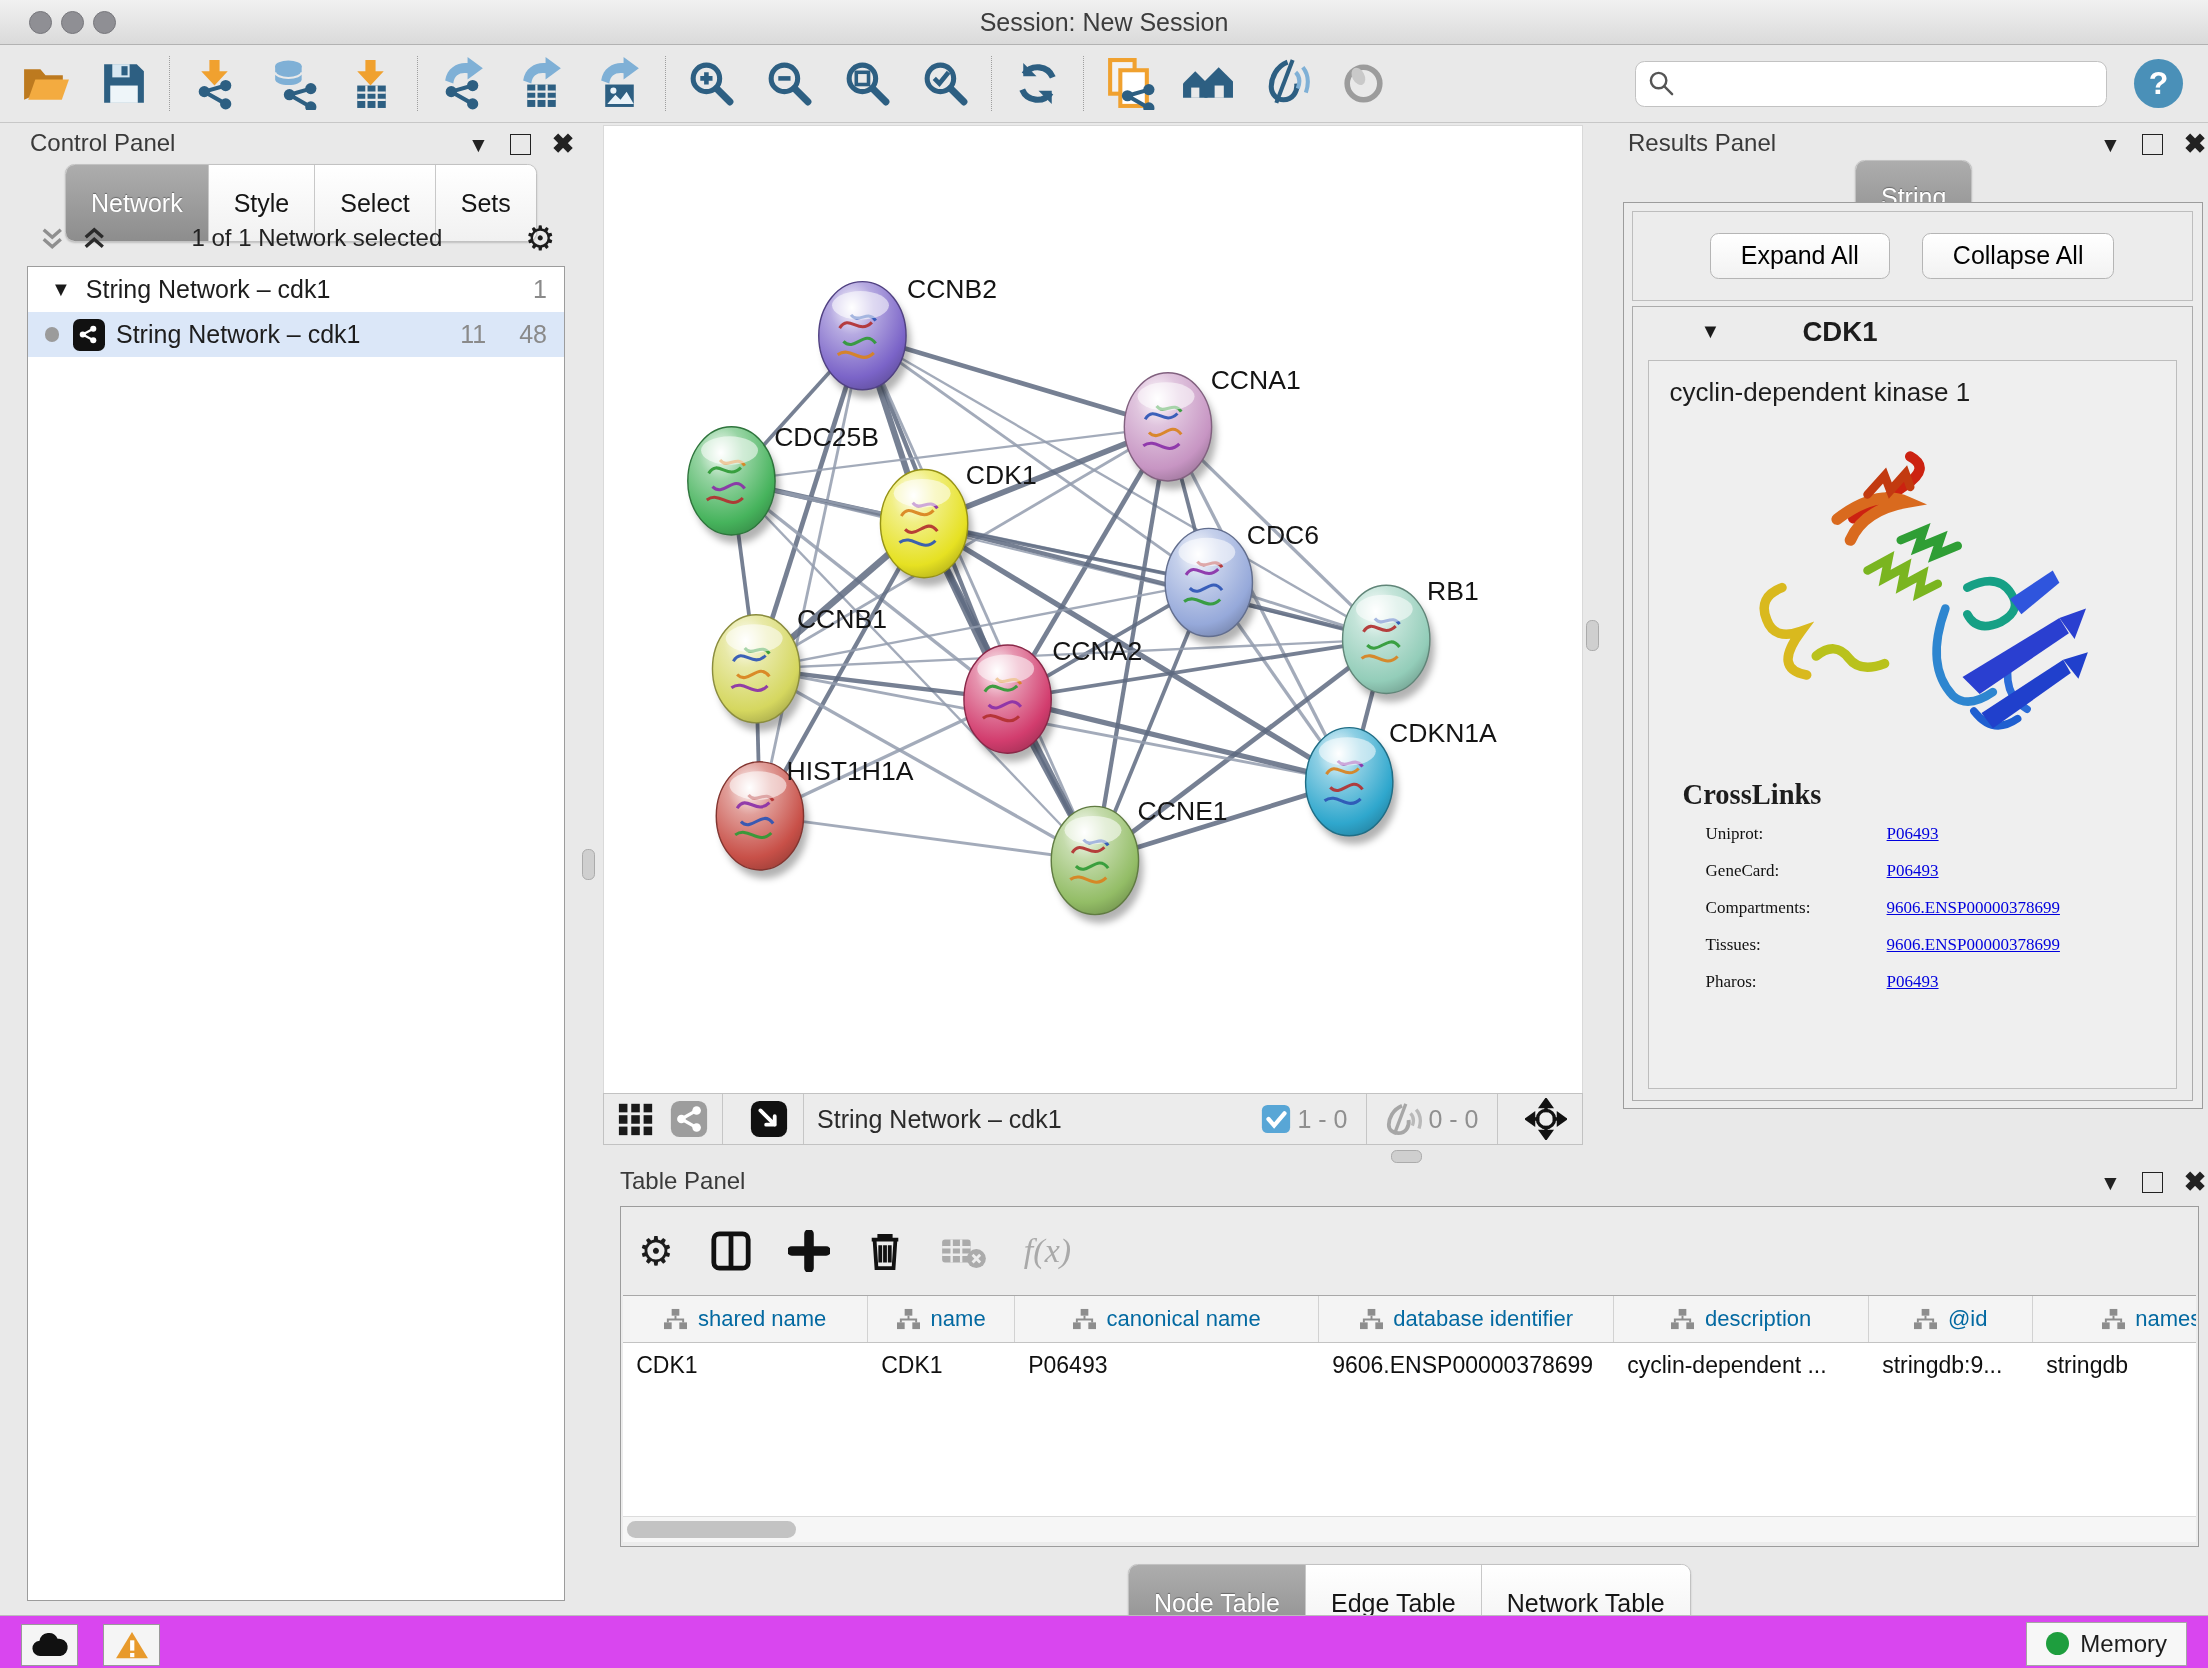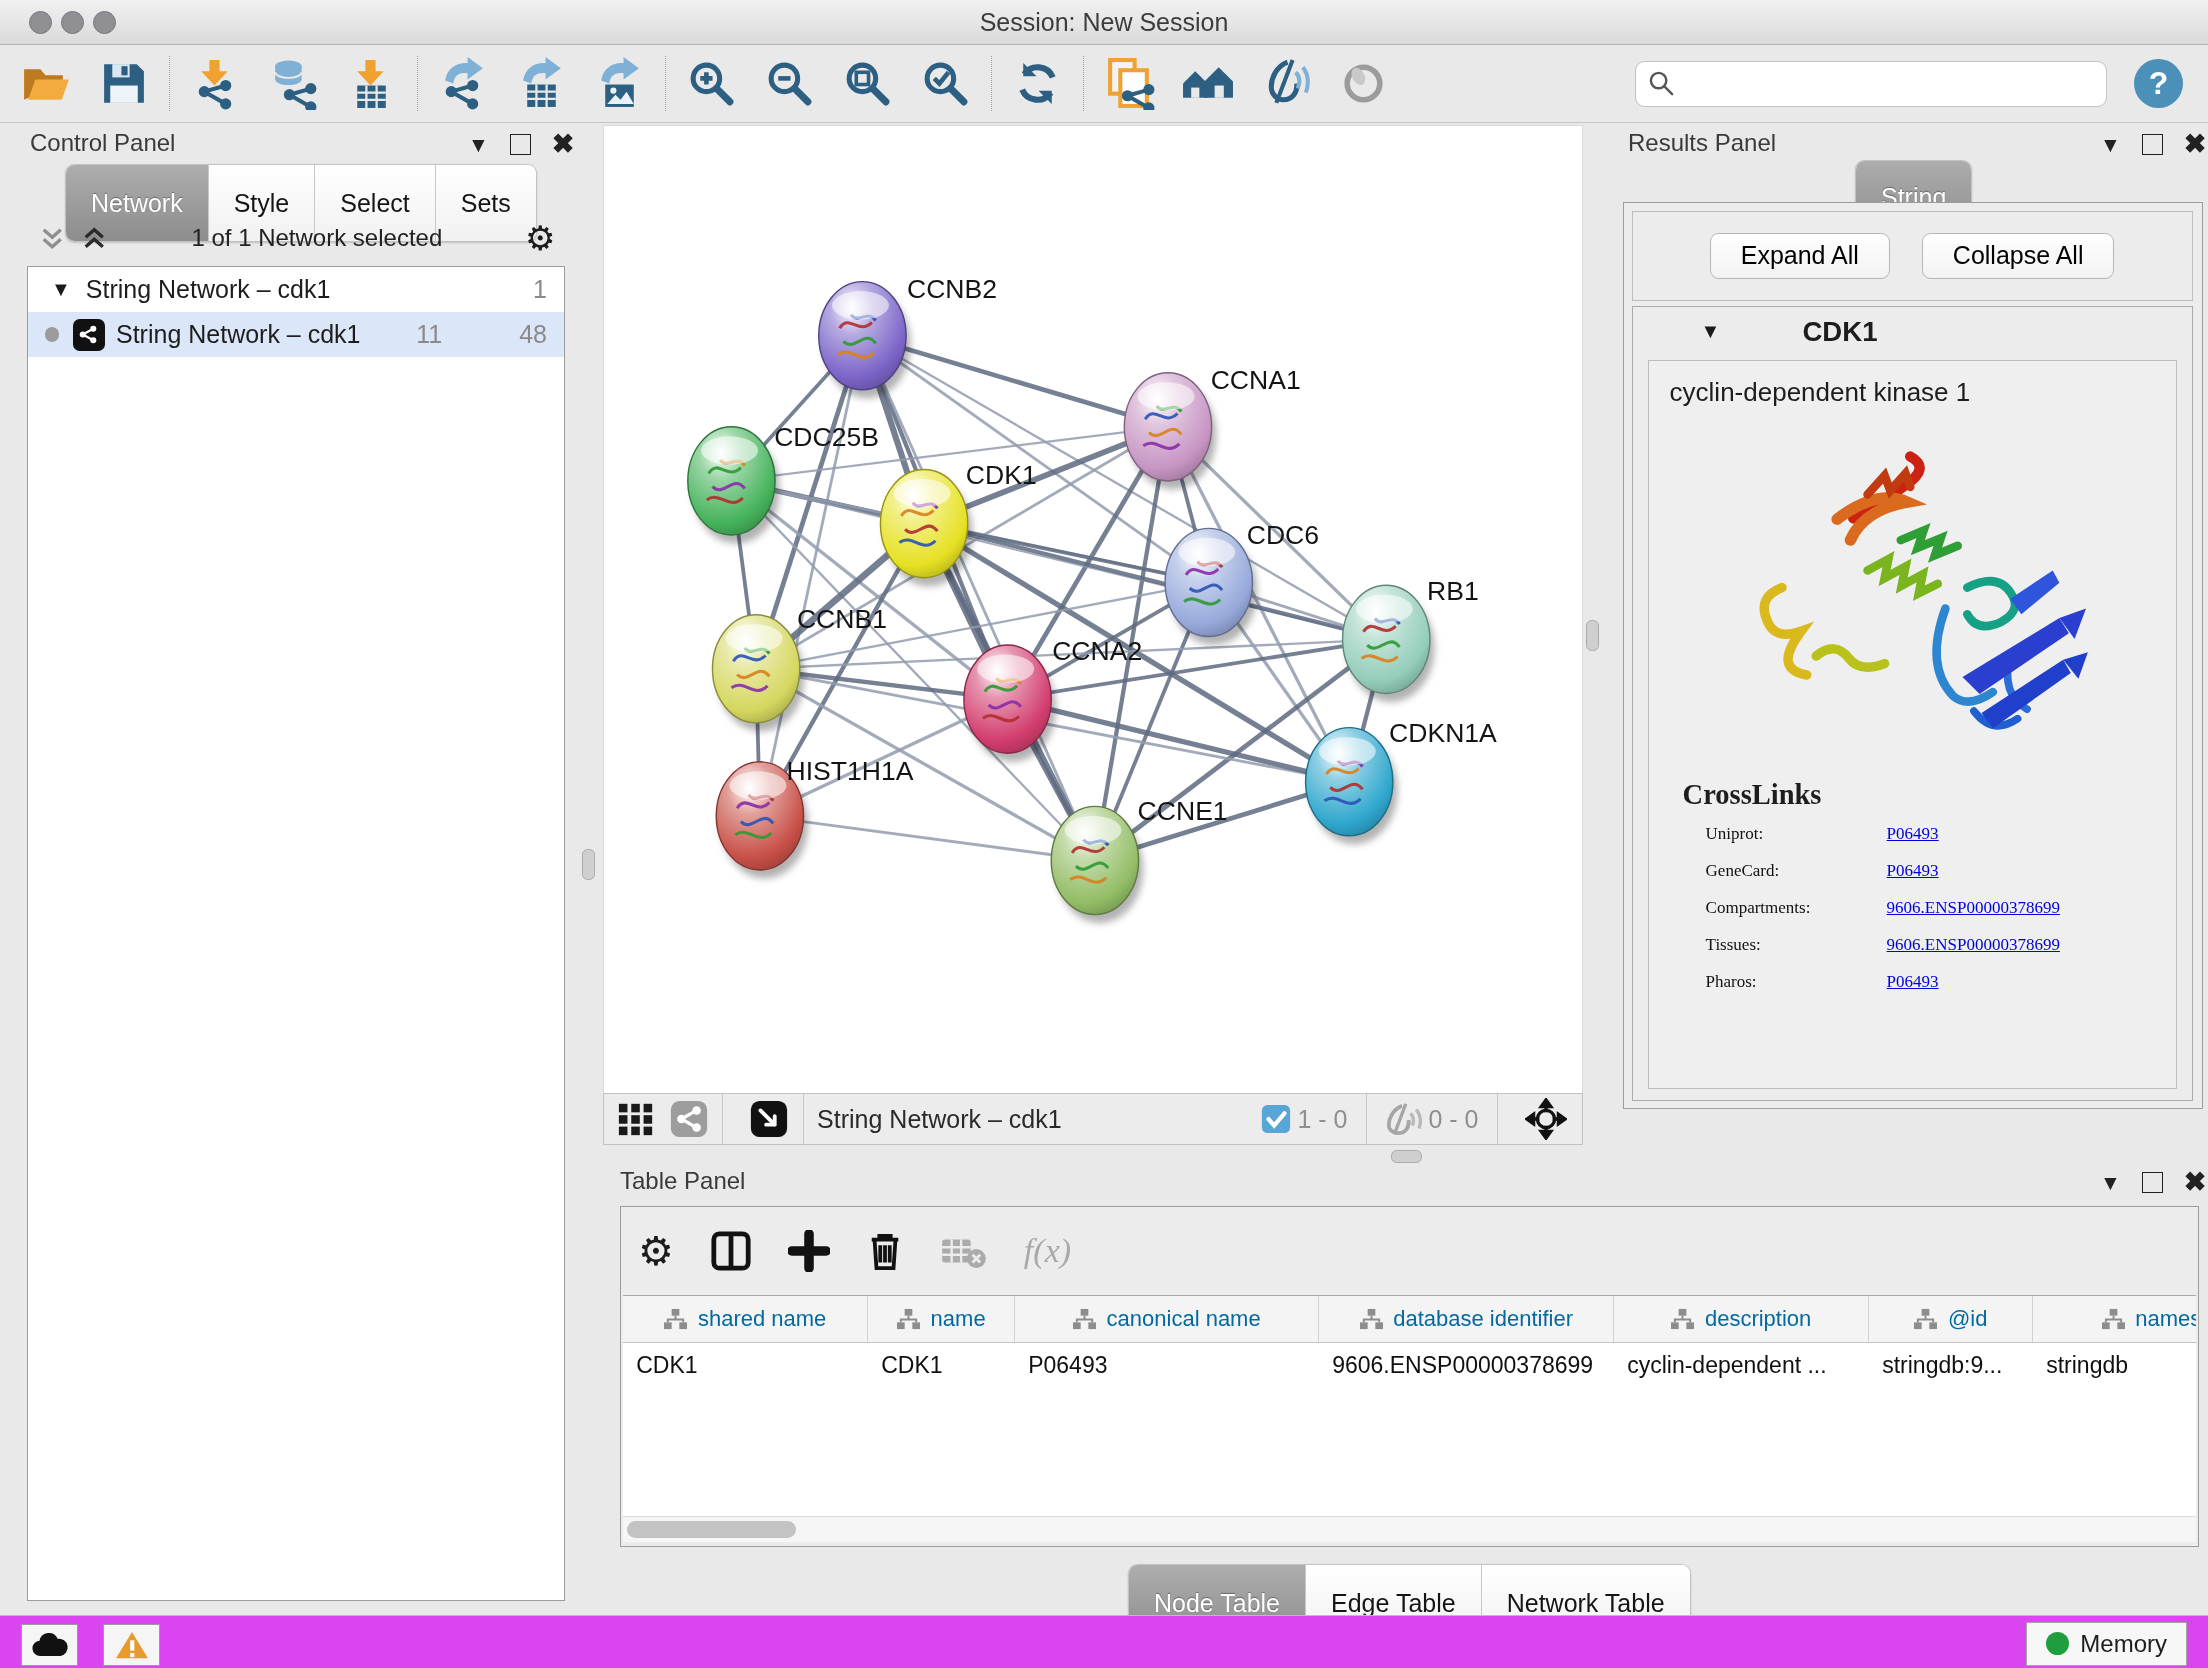--- a/index.html
+++ b/index.html
@@ -303,22 +303,22 @@
       <span class="dot"></span>
       <span class="share-sq">
         <svg width="21" height="21" viewBox="0 0 22 22">
           <circle cx="16" cy="5" r="3.2" fill="#fff"></circle>
             <circle cx="16" cy="17" r="3.2" fill="#fff"></circle>
           <circle cx="5" cy="11" r="3.2" fill="#fff"></circle>
           <path d="M5 11 L16 5 M5 11 L16 17" stroke="#fff" stroke-width="2.4"></path>
         </svg>
       </span>
       <span>String Network – cdk1</span>
-      <span class="count" style="margin-right:69px">11</span>
-      <span class="count" style="margin-left:8px">48</span>
+      <span class="count" style="margin-right:33px">11</span>
+      <span class="count" style="margin-left:0">48</span>
     </div>
   </div>
 
   <div class="abs" id="net-canvas"><svg width="978" height="967" viewBox="0 0 1028 1019">
         <defs>
           <filter id="nblur" x="-40%" y="-40%" width="180%" height="180%">
             <feGaussianBlur stdDeviation="4"></feGaussianBlur>
           </filter>
           <radialGradient id="g0" cx="38%" cy="24%" r="90%">
     <stop offset="0" stop-color="#ffffff"></stop>

